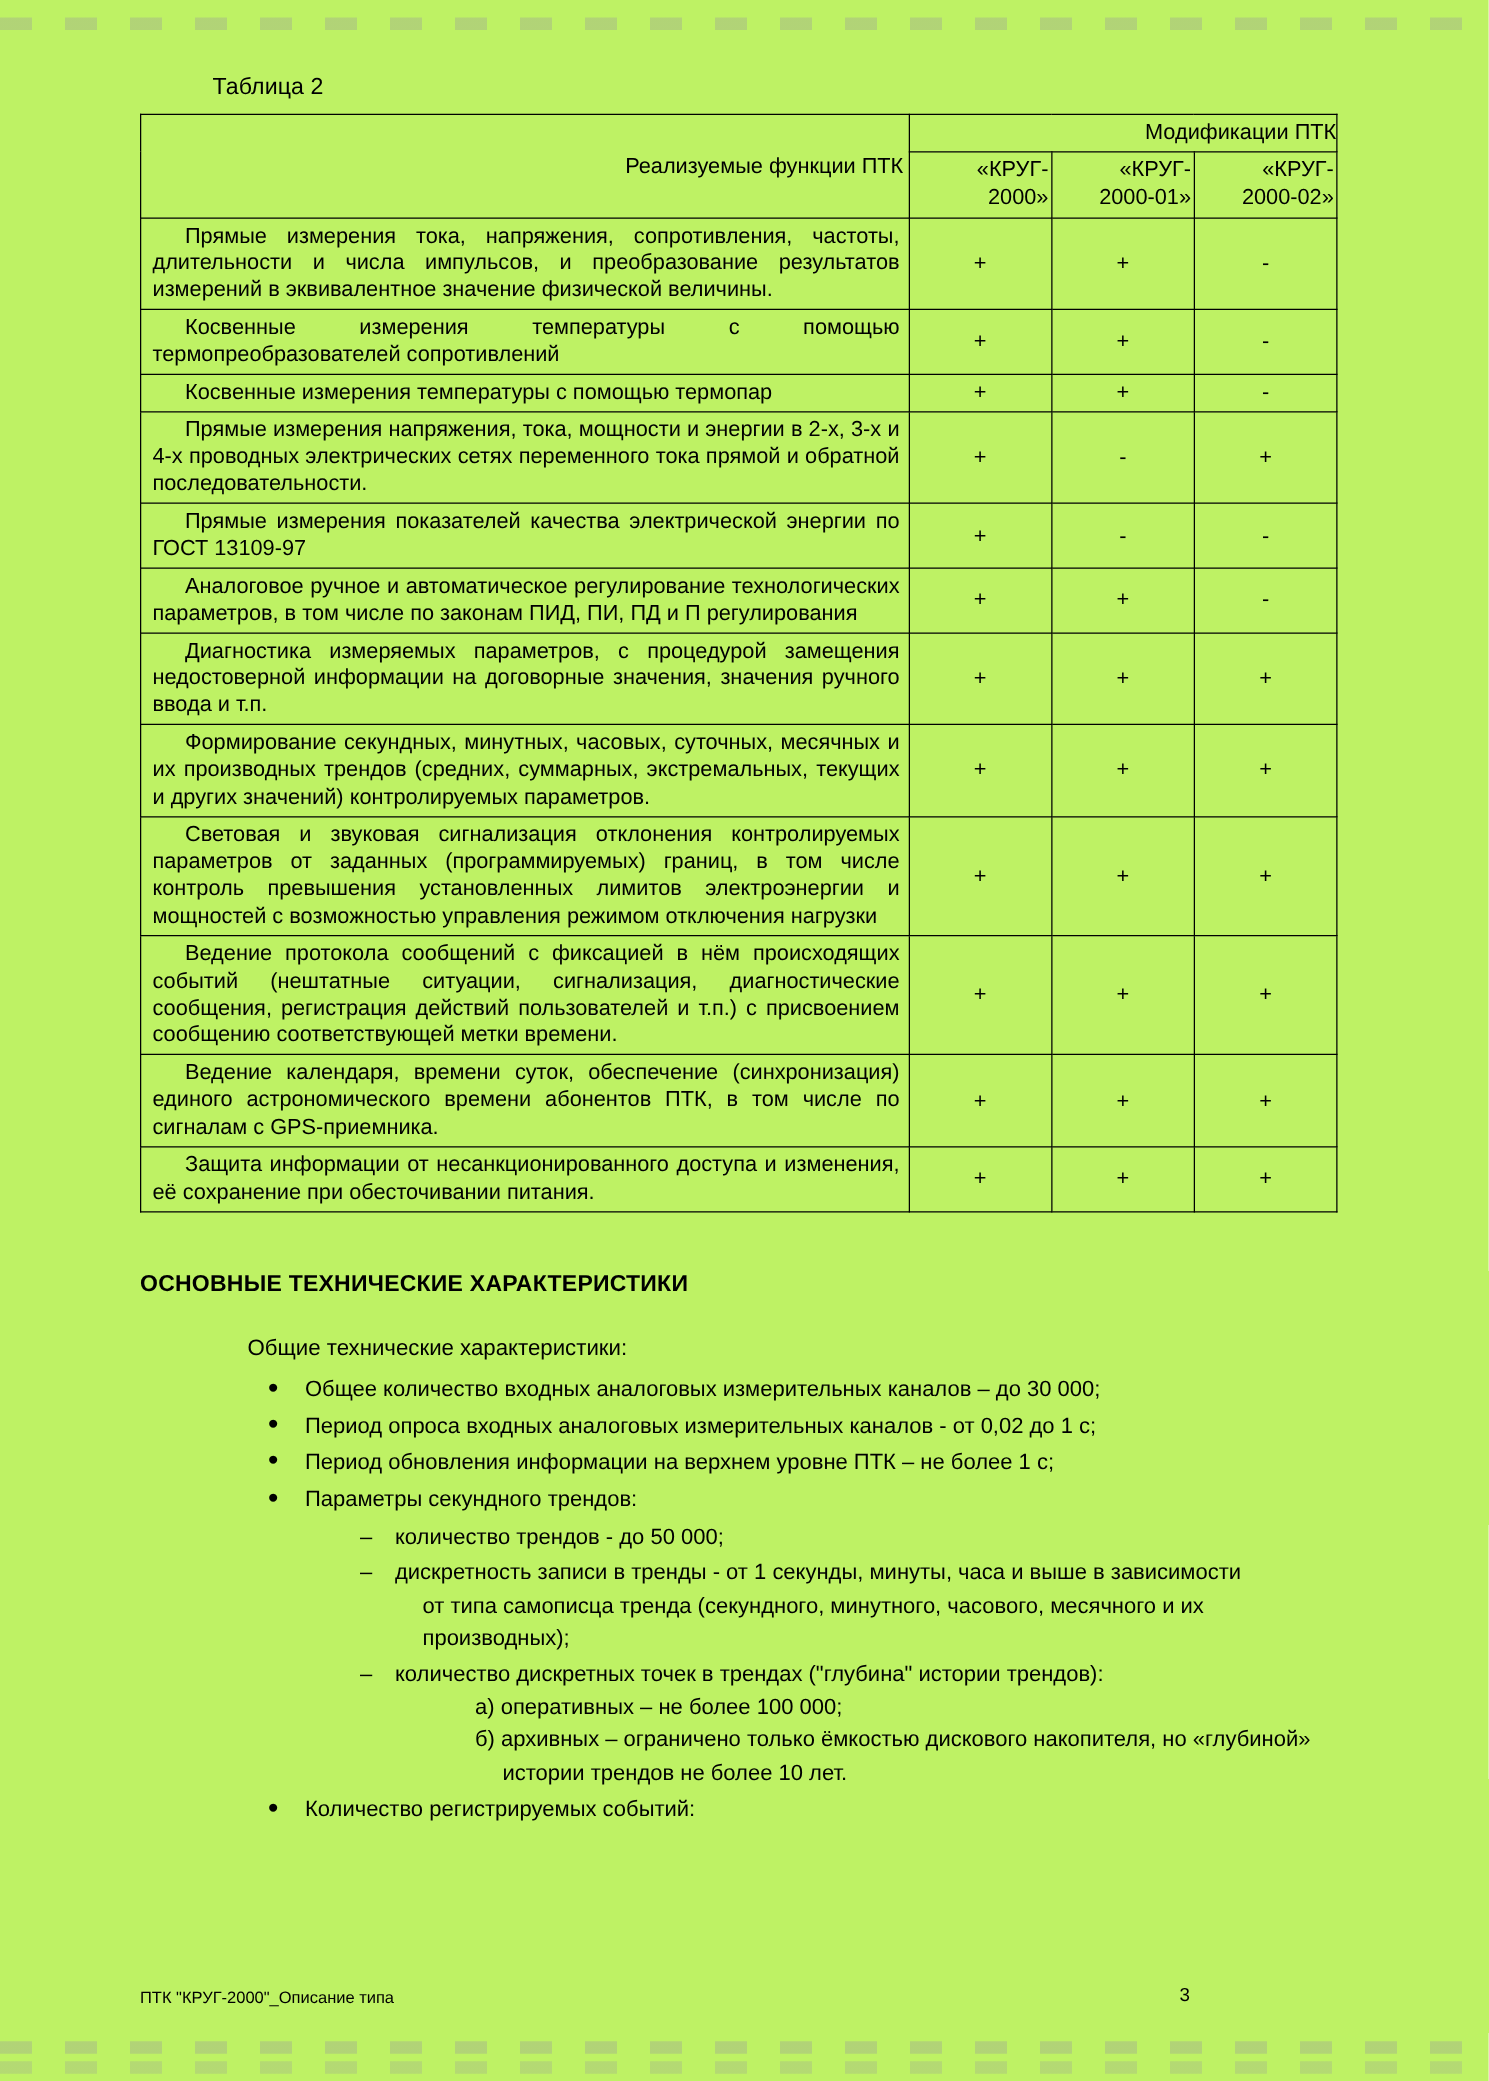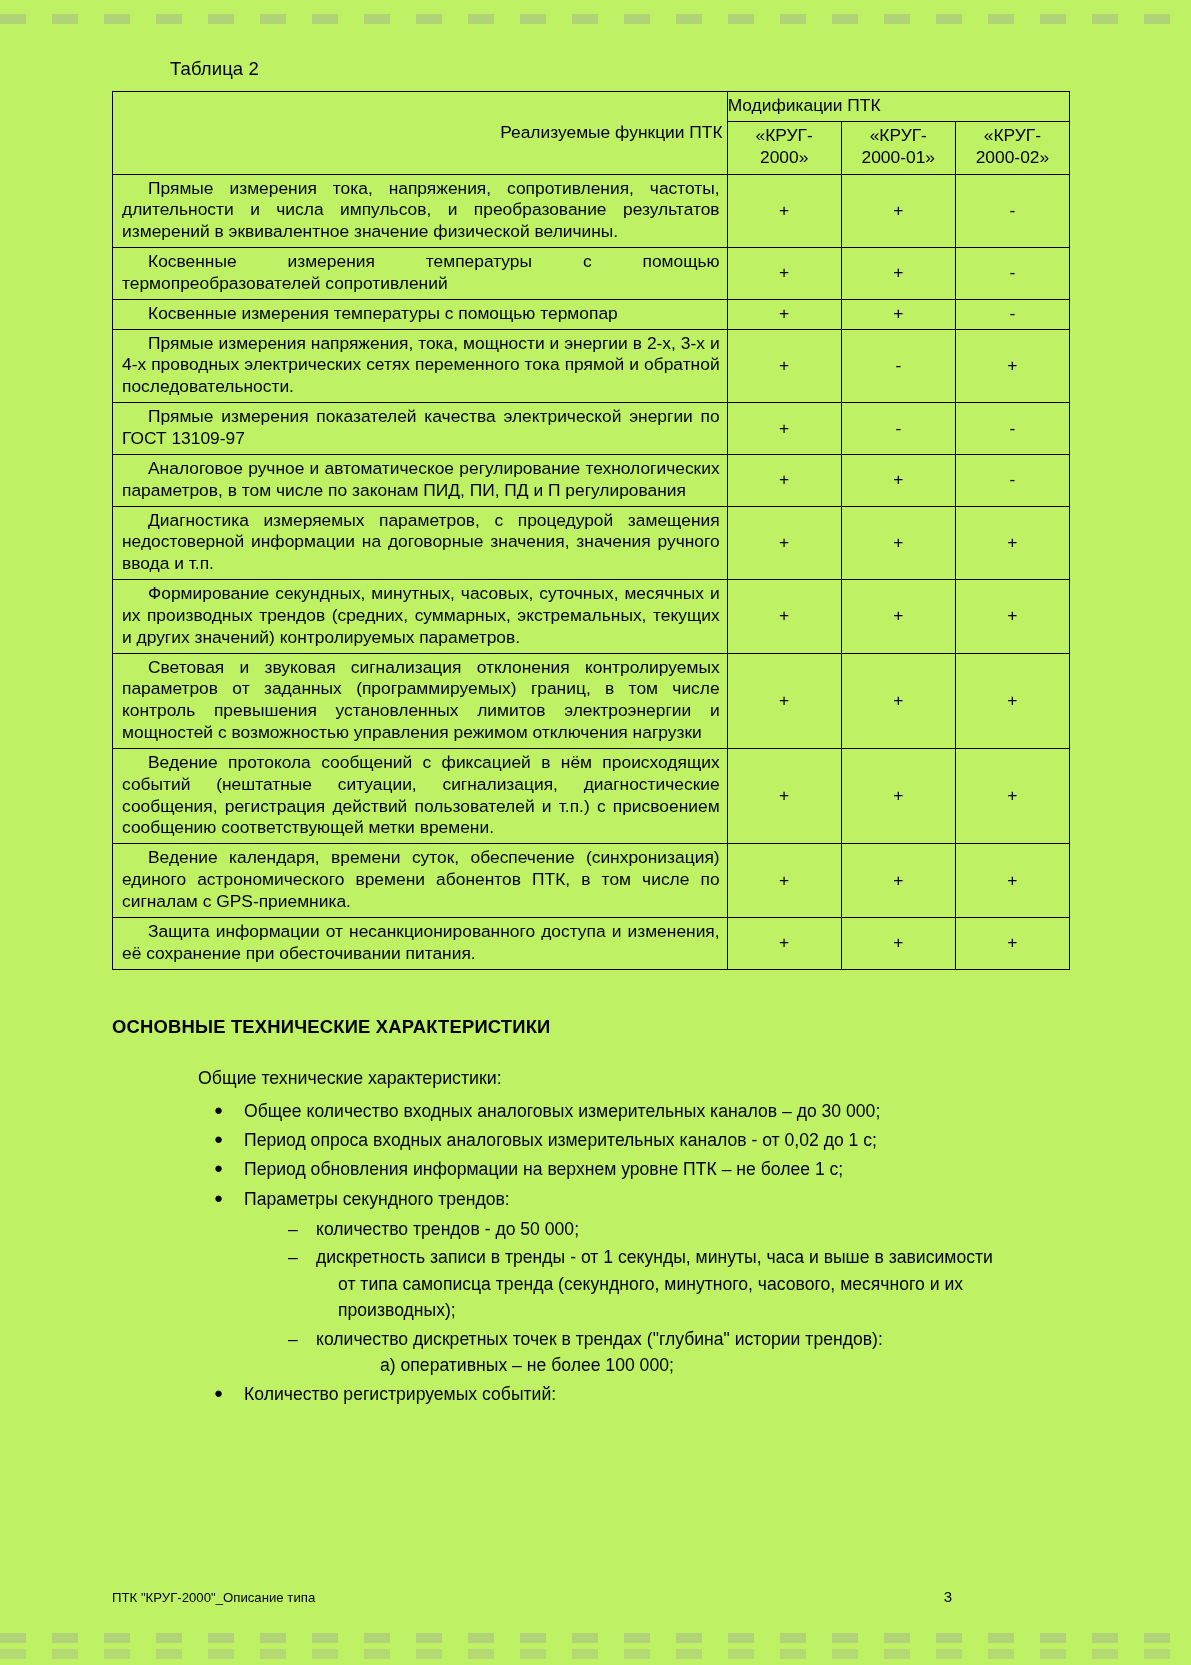--- a/index.html
+++ b/index.html
@@ -61,32 +61,32 @@
     border: 1.4px solid #000000;
     vertical-align: middle;
     font-weight: normal;
     font-size: 17.4px;
     line-height: 1.255;
   }
   .col-func  { width: 614px; }
   .col-mod   { width: 114px; }
 
   th.hdr-mods {
-    text-align: left;
+    text-align: right;
     font-size: 18.2px;
     padding: 3px 0 4px 0;
     margin-top: 20px;
   }
   th.hdr-func {
     text-align: right;
     font-size: 18.2px;
     padding: 6px 4px;
   }
   th.hdr-col {
-    text-align: center;
+    text-align: right;
     font-size: 16.4px;
     padding: 3px 2px 5px 2px;
     line-height: 1.2;
   }
   th.hdr-col .ln { display: block; }
 
   td.func-cell {
     text-align: justify;
     text-align-last: left;
     padding: 3px 7px 4px 9px;
@@ -327,20 +327,24 @@
             <span class="cont">от типа самописца тренда (секундного, минутного, часового, месячного и их производных);</span>
           </li>
           <li>
             <span class="dsh">–</span>
             <span>количество дискретных точек в трендах ("глубина" истории трендов):</span>
 
             <div class="lettered">
               <div>
                 <span>а) оперативных – не более 100 000;</span>
               </div>
+              <div>
+                <span>б) архивных – ограничено только ёмкостью дискового накопителя, но «глубиной»</span>
+                <span class="cont">истории трендов  не более 10 лет.</span>
+              </div>
             </div>
           </li>
         </ul>
       </li>
       <li>
         <span class="bul">●</span>
         <span>Количество регистрируемых событий:</span>
       </li>
     </ul>
 

